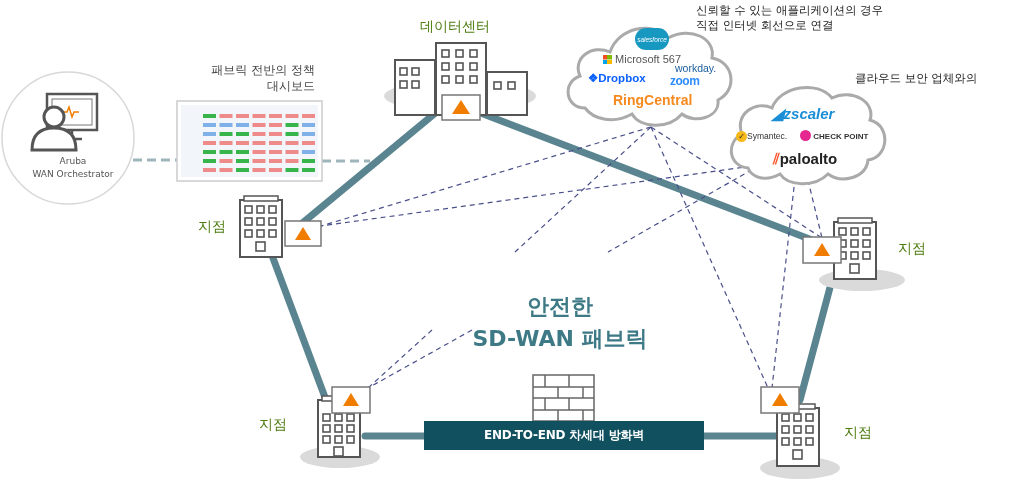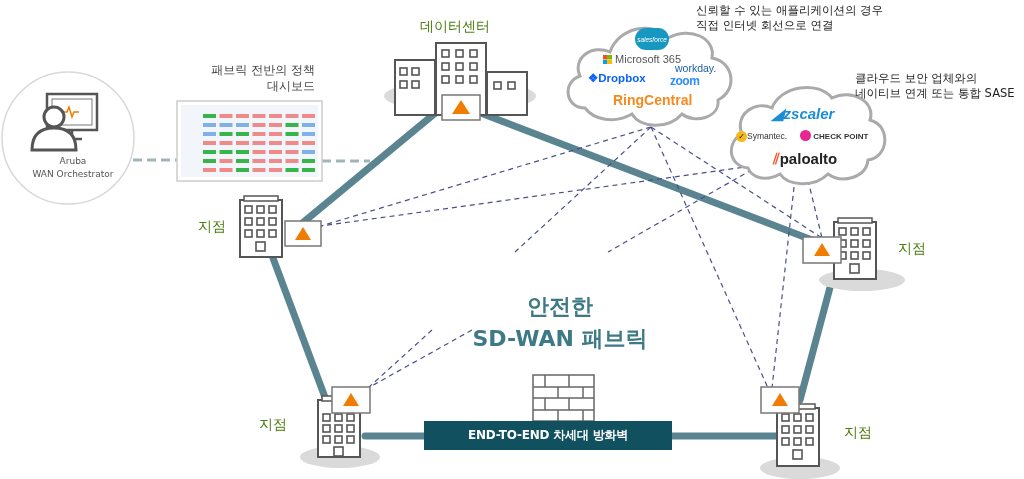--- a/index.html
+++ b/index.html
@@ -5,21 +5,21 @@
   html, body { margin:0; padding:0; background:#ffffff; }
   body { width:1024px; height:479px; position:relative; overflow:hidden;
          font-family:"DejaVu Sans", sans-serif; color:#333; }
   #canvas { position:absolute; left:0; top:0; width:1024px; height:479px; }
   .lbl { position:absolute; font-family:"DejaVu Sans", sans-serif; color:#444; white-space:nowrap; }
   .node-label { font-size:14px; color:#4d7c0f; }
   .caption { font-size:11.5px; line-height:15px; color:#222; }
   .center-title { position:absolute; left:440px; top:257px; width:240px; text-align:center;
                   font-family:"DejaVu Sans", sans-serif; font-weight:bold; color:#3e7a86;
                   font-size:22px; line-height:32px;margin-top:34px; }
-  .fw-bar { position:absolute; left:424px; top:421px; width:248px; height:29px; background:#10505f;
+  .fw-bar { position:absolute; left:424px; top:421px; width:280px; height:29px; background:#10505f;
             color:#fff; font-weight:bold; font-size:12px; display:flex; align-items:center; justify-content:center;
             font-family:"DejaVu Sans", sans-serif; letter-spacing:-0.2px; }
   .orch-text { position:absolute; left:5px; top:155px; width:136px; text-align:center; font-size:9px; line-height:13px; color:#555; }
   .logo { position:absolute; font-family:"Liberation Sans", sans-serif; white-space:nowrap; }
 </style>
 </head>
 <body>
 
 <svg id="canvas" viewBox="0 0 1024 479" xmlns="http://www.w3.org/2000/svg">
   <defs>
@@ -279,29 +279,28 @@
 <div class="lbl node-label" style="left:259px; top:416px;">지점</div>
 <div class="lbl node-label" style="left:844px; top:424px;">지점</div>
 
 <div class="lbl caption" style="left:696px; top:3px;">
   <div>신뢰할 수 있는 애플리케이션의 경우</div>
   <div>직접 인터넷 회선으로 연결</div>
 </div>
 
 <div class="lbl caption" style="left:855px; top:71px;">
   <div>클라우드 보안 업체와의</div>
-  <div>네이티브 연계 또는 통합 SASE</div>
 </div>
 
 <div class="logo" style="left:635px; top:28px; width:34px; height:22px; background:#1798c1; border-radius:11px; color:#fff; font-size:6.5px; font-style:italic; display:flex; align-items:center; justify-content:center;">
     <span>salesforce</span>
   </div>
 <div class="logo" style="left:603px; top:53px; font-size:11px; color:#555;">
   <span style="display:inline-block; width:9px; height:9px; vertical-align:-1px; background:linear-gradient(to right,#f25022 50%,#7fba00 50%) top/100% 50% no-repeat, linear-gradient(to right,#00a4ef 50%,#ffb900 50%) bottom/100% 50% no-repeat;"></span>
-  <span>Microsoft 365</span>
+  <span>Microsoft 567</span>
 </div>
 <div class="logo" style="left:675px; top:62px; font-size:10.5px; color:#1b5ea0;">
   <span>workday.</span>
 </div>
 <div class="logo" style="left:588px; top:71px; font-size:11.5px; font-weight:bold; color:#0b61ff;">
   <span>❖</span><span>Dropbox</span>
 </div>
 <div class="logo" style="left:670px; top:74px; font-size:12px; font-weight:bold; color:#2d8cff; letter-spacing:-0.5px;">
   <span>zoom</span>
 </div>

